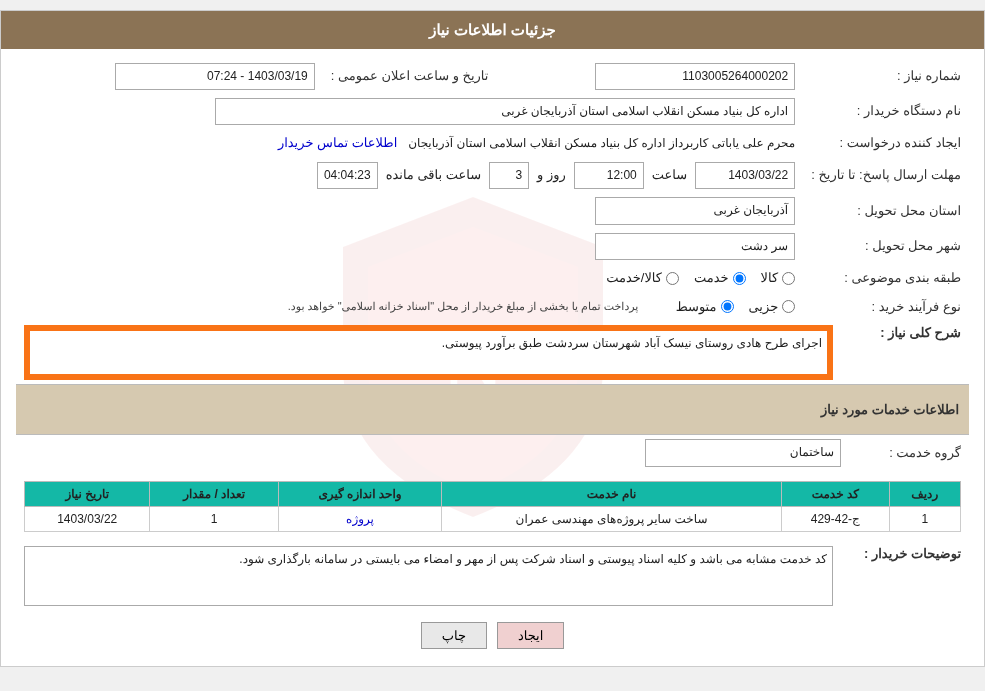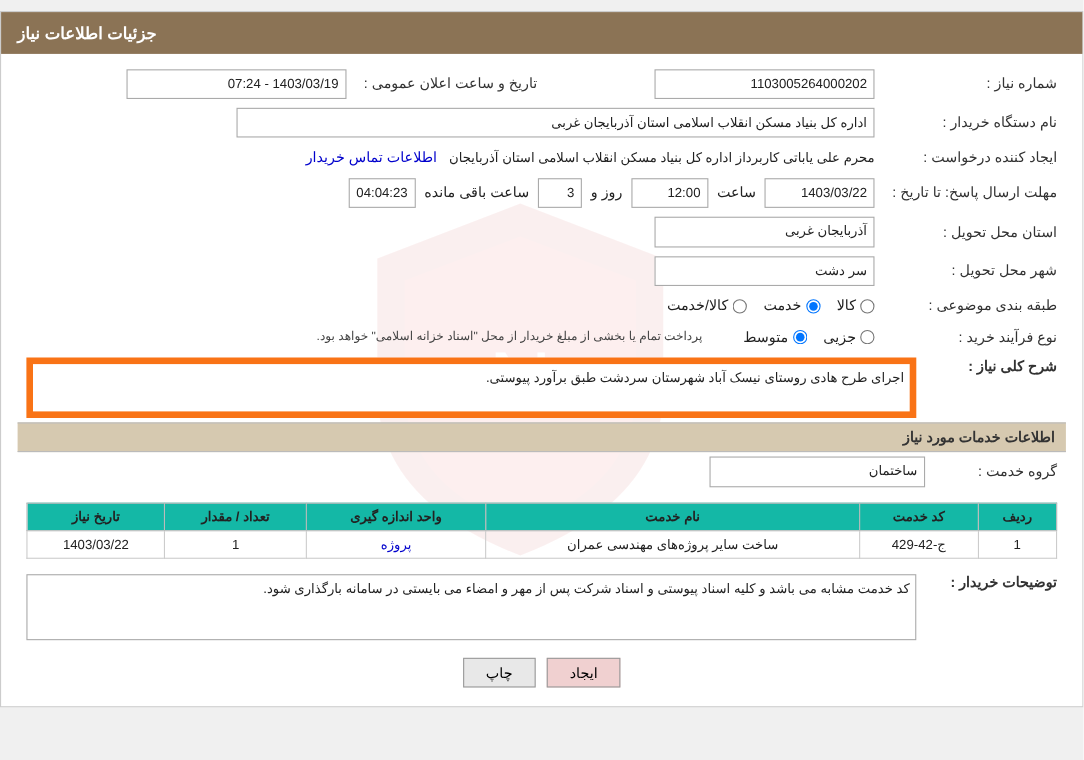--- a/index.html
+++ b/index.html
@@ -12,39 +12,39 @@
     }
     .page-wrapper {
       max-width: 985px;
       margin: 10px auto;
       background: #fff;
       border: 1px solid #ccc;
     }
     .page-header {
       background: #8B7355;
       color: #fff;
-      text-align: left;
+      text-align: center;
       padding: 10px 15px;
       font-size: 15px;
       font-weight: bold;
     }
     .watermark-area {
       position: relative;
       padding: 10px 15px 5px 15px;
     }
     .content-area {
       position: relative;
       z-index: 1;
     }
     .section-title {
       background: #d6c9b0;
       color: #333;
       font-weight: bold;
       font-size: 13px;
-      padding: 5px 10px;
+      padding: 17px 10px;
       border-top: 1px solid #bbb;
       border-bottom: 1px solid #bbb;
       text-align: right;
     }
     .info-table {
       width: 100%;
       border-collapse: collapse;
     }
     .info-table td {
       padding: 4px 8px;

